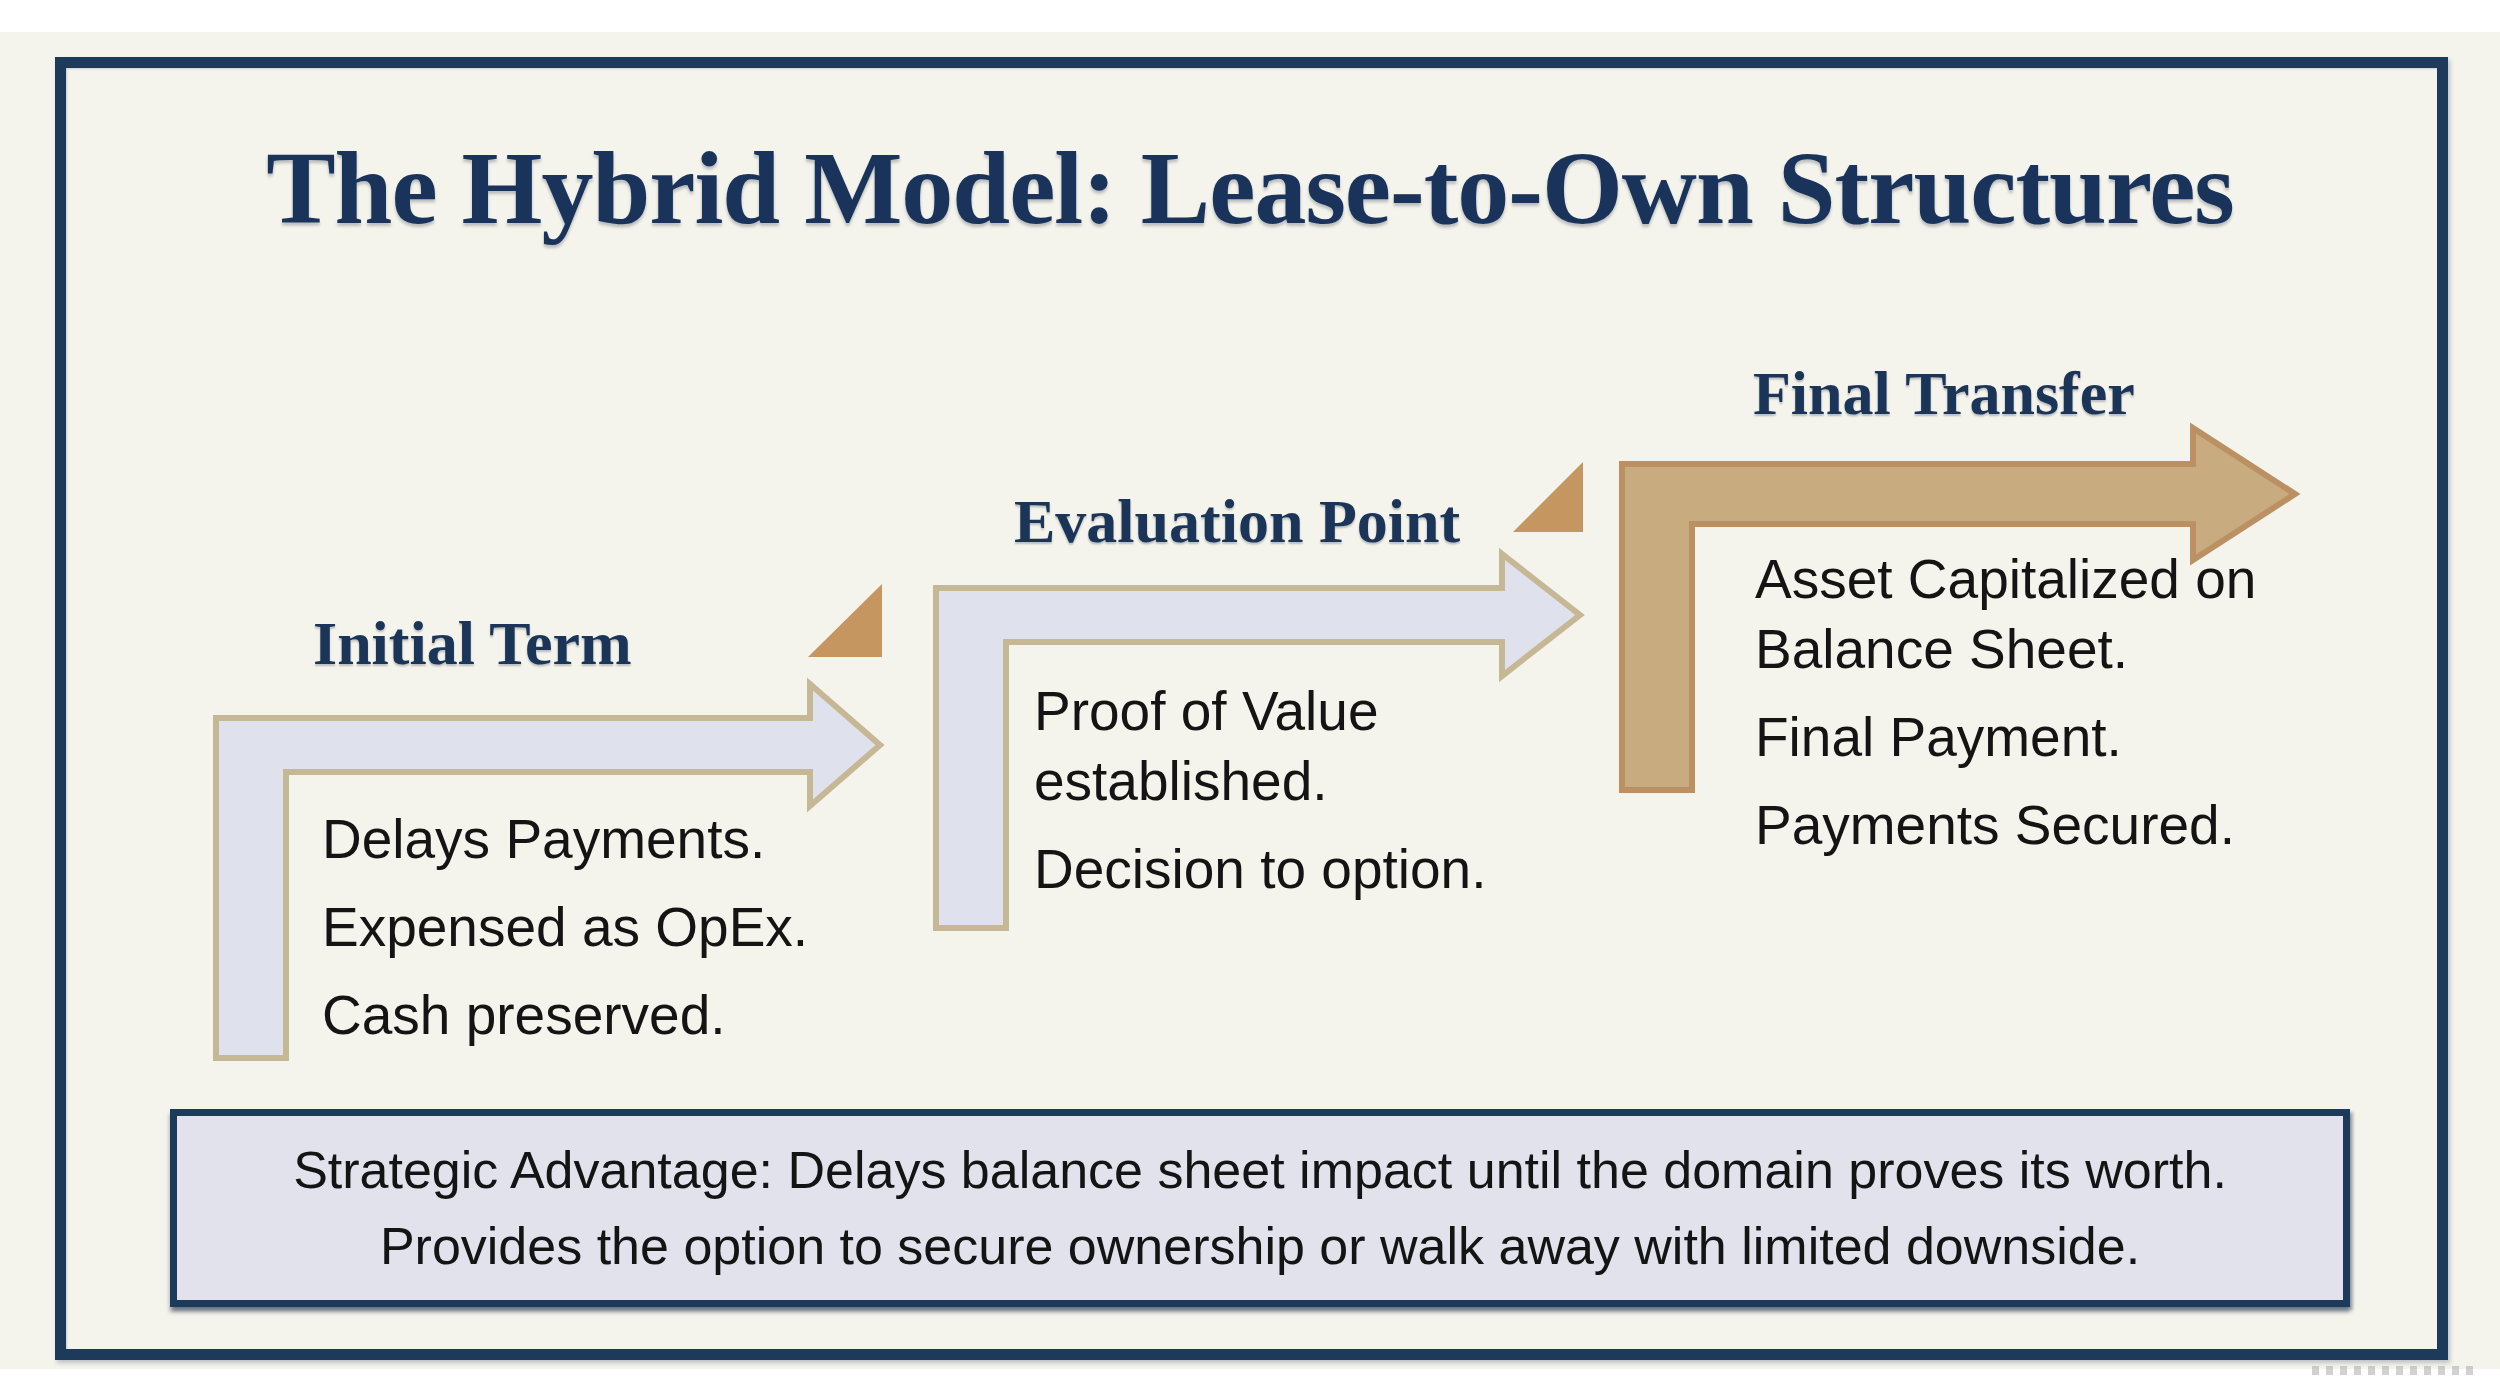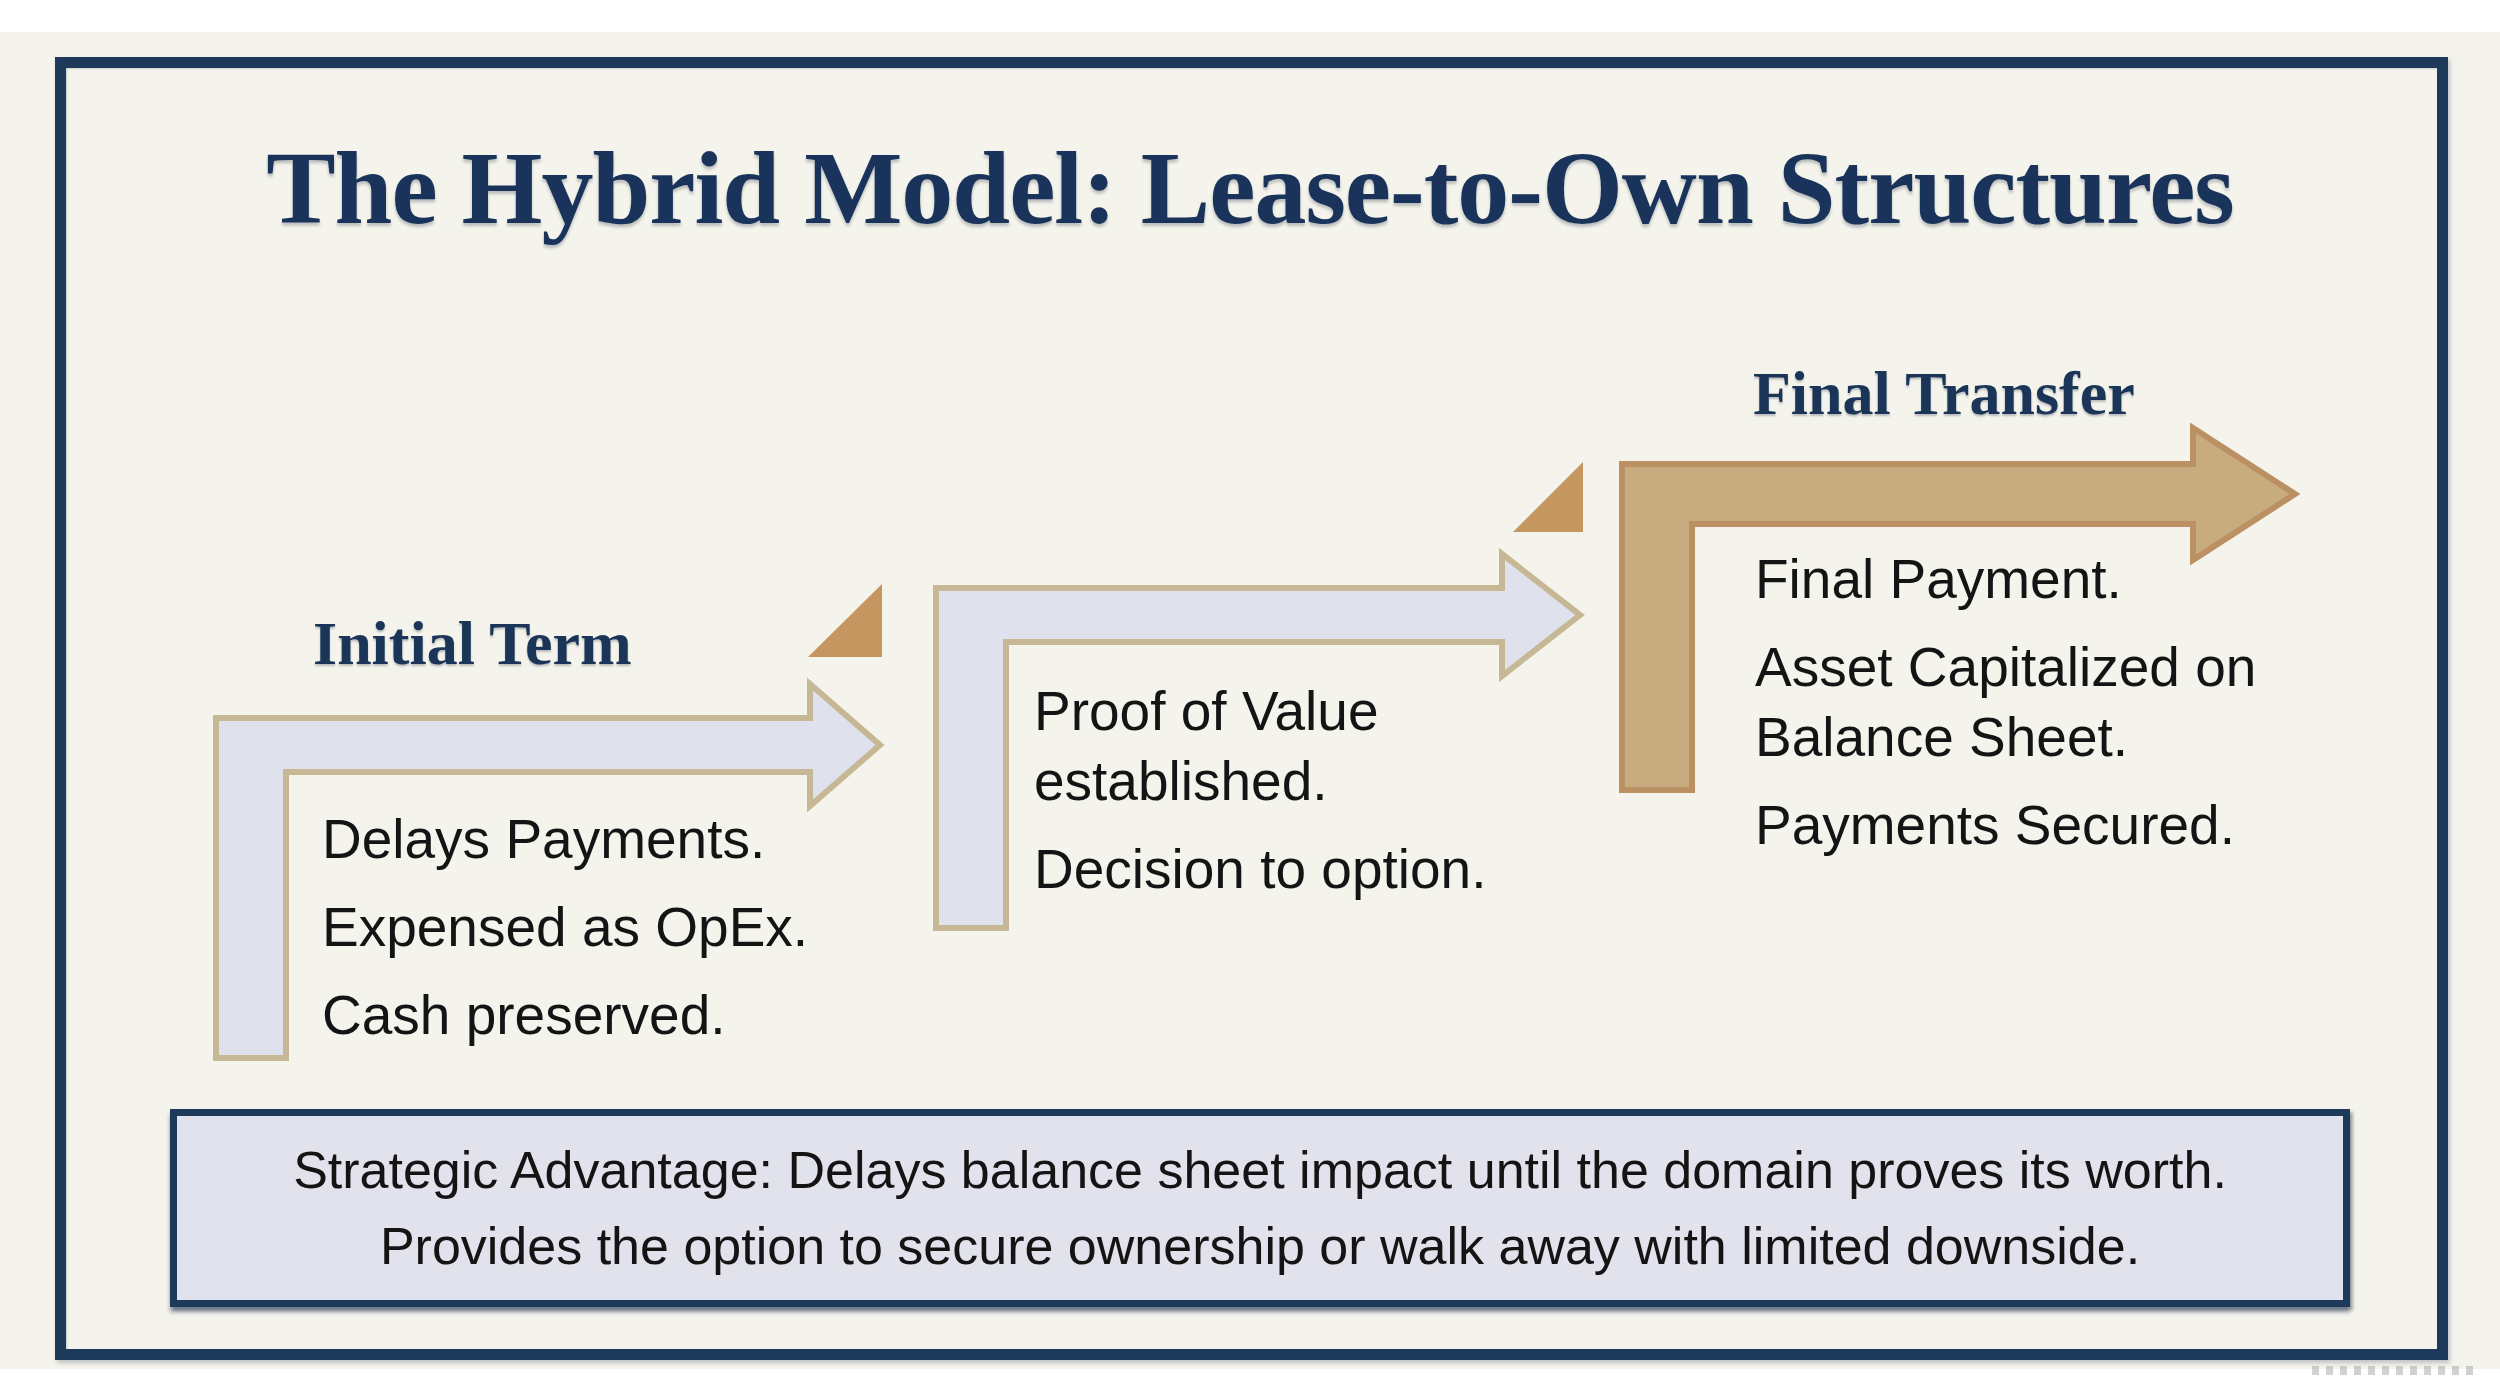--- a/index.html
+++ b/index.html
@@ -75,29 +75,30 @@
     <polygon class="tri-gold" points="1513,500 1583,500 1583,430"></polygon>
   </svg>
 
   <div class="step-title" style="left:313px;top:576px;">Initial Term</div>
   <div class="step-body" style="left:322px;top:772px;width:580px;">
     <p class="step-line">Delays Payments.</p>
     <p class="step-line">Expensed as OpEx.</p>
     <p class="step-line">Cash preserved.</p>
   </div>
 
+  <div class="step-title" style="left:1014px;top:454px;">Evaluation Point</div>
   <div class="step-body" style="left:1034px;top:644px;width:500px;">
     <p class="step-line">Proof of Value established.</p>
     <p class="step-line">Decision to option.</p>
   </div>
 
   <div class="step-title" style="left:1753px;top:326px;">Final Transfer</div>
   <div class="step-body" style="left:1755px;top:512px;width:580px;">
+    <p class="step-line">Asset Capitalized on Balance Sheet.</p>
     <p class="step-line">Final Payment.</p>
-    <p class="step-line">Asset Capitalized on Balance Sheet.</p>
     <p class="step-line">Payments Secured.</p>
   </div>
 
   <div class="callout">
     <div class="callout-line">Strategic Advantage: Delays balance sheet impact until the domain proves its worth.</div>
     <div class="callout-line">Provides the option to secure ownership or walk away with limited downside.</div>
   </div>
 
   <div class="watermark"></div>
 

